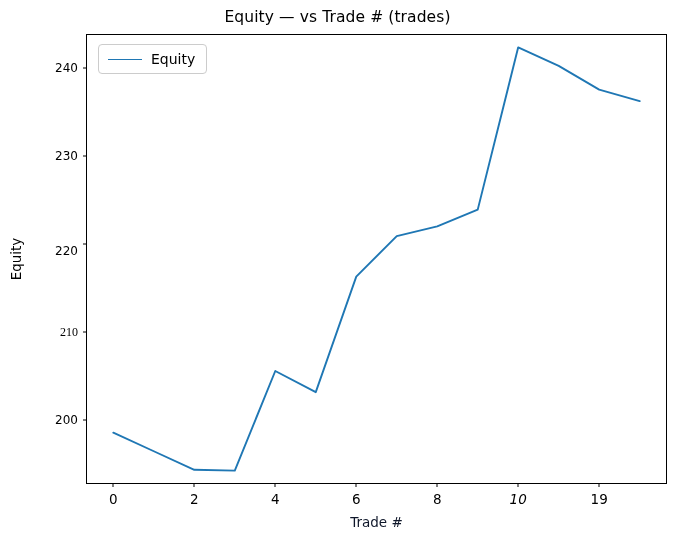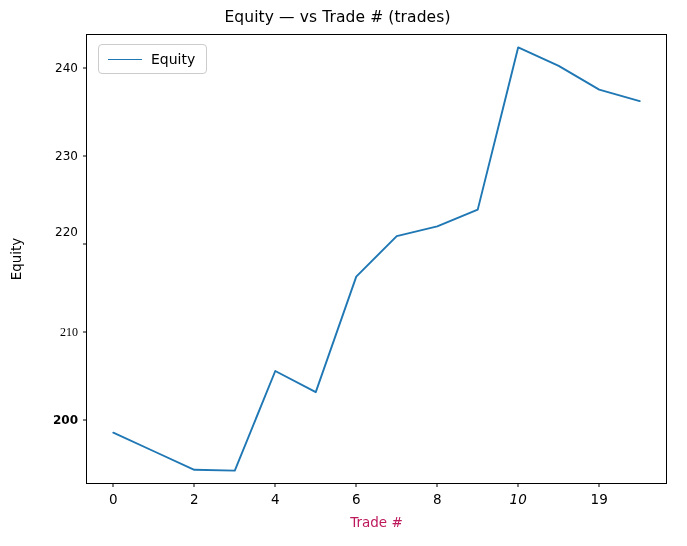--- a/index.html
+++ b/index.html
@@ -66,21 +66,21 @@
     white-space:nowrap;
   }
 
   
   #xlabel{
     position:absolute;
     left:86px;width:581px;
     top:514px;
     text-align:center;
     font-size:13.5px;
-    color:#be185d;
+    color:#0f172a;
   }
   #ylabel{
     position:absolute;
     left:8px;
     top:34px;height:450px;
     width:16px;
     display:flex;align-items:center;justify-content:center;
     font-size:13.5px;
     color:#000;
   }
@@ -124,25 +124,25 @@
 
   <div id="ylabel">
     <span>Equity</span>
   </div>
 
   <div id="plot-area">
     <svg id="series-svg" width="579" height="448" viewBox="0 0 579 448" preserveAspectRatio="none">
       <polyline id="equity-polyline" fill="none" stroke="#1f77b4" stroke-width="1.9" stroke-linejoin="round" stroke-linecap="round" points="26.32,397.73 66.81,416.25 107.30,434.77 147.79,435.65 188.28,336.00 228.77,357.17 269.26,241.64 309.74,201.07 350.23,191.37 390.72,174.61 431.21,12.35 471.70,30.87 512.19,54.68 552.68,66.14"></polyline>
     </svg>
   <div class="ytick" style="top: 385.386px;"></div>
-      <div class="ytick-label" style="top: 385.386px; font-weight: bold;">200</div>
+      <div class="ytick-label" style="top: 385.386px;">200</div>
       <div class="ytick" style="top: 297.197px;"></div>
       <div class="ytick-label" style="top: 297.197px; font-family: Liberation Serif, serif;">210</div>
       <div class="ytick" style="top: 209.008px;"></div>
-      <div class="ytick-label" style="top: 197px;">220</div>
+      <div class="ytick-label" style="top: 216px;">220</div>
       <div class="ytick" style="top: 120.819px;"></div>
       <div class="ytick-label" style="top: 120.819px;">230</div>
       <div class="ytick" style="top: 32.6299px;"></div>
       <div class="ytick-label" style="top: 32.6299px;">240</div>
       <div class="xtick" style="left: 26.3182px;"></div>
       <div class="xtick-label" style="left: 26.3182px;">0</div>
       <div class="xtick" style="left: 107.297px;"></div>
       <div class="xtick-label" style="left: 107.297px;">2</div>
       <div class="xtick" style="left: 188.276px;"></div>
       <div class="xtick-label" style="left: 188.276px;">4</div>

